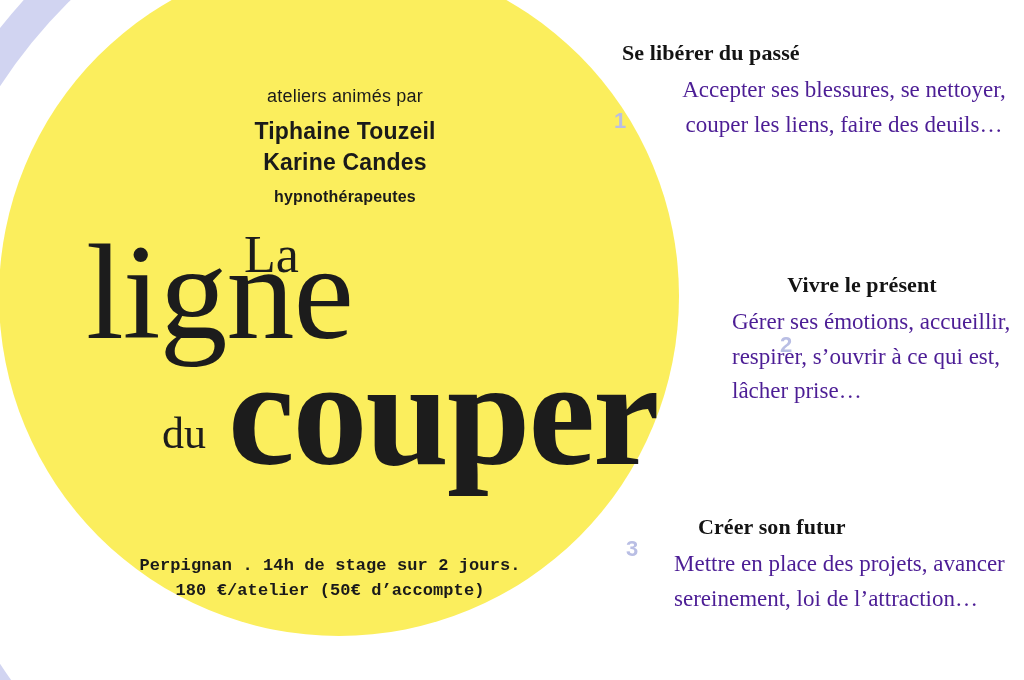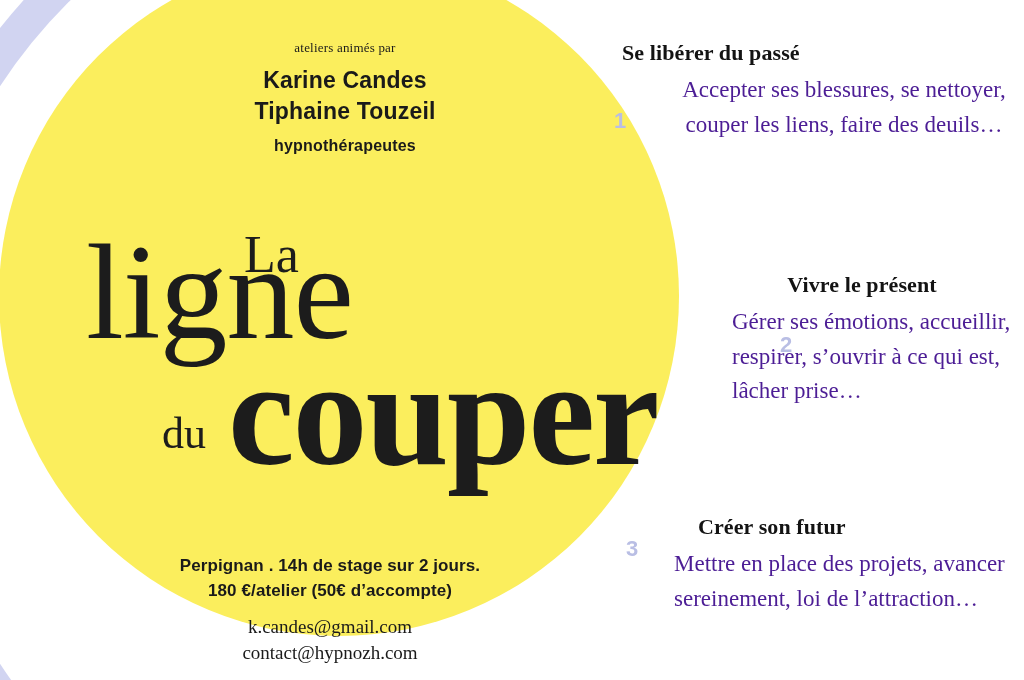--- a/index.html
+++ b/index.html
@@ -91,24 +91,25 @@
   }
   .facilitators {
     position: absolute;
     left: 180px;
     top: 40px;
     width: 330px;
     text-align: center;
     color: #1a1a1a;
   }
   .facilitators .lead {
-    font-family: Liberation Serif, serif;
-    font-size: 13px;
+    font-family: Liberation Sans, sans-serif;
+    font-size: 18px;
     letter-spacing: .2px;
     margin-bottom: 9px;
+    margin-top: 46px;
   }
   .facilitators .name {
     font-family: "Liberation Sans", sans-serif;
     font-weight: bold;
     font-size: 23px;
     line-height: 1.33;
     letter-spacing: .2px;
   }
   .facilitators .role {
     font-family: "Liberation Sans", sans-serif;
@@ -170,21 +171,21 @@
 
   .practical {
     position: absolute;
     left: 120px;
     top: 554px;
     width: 420px;
     text-align: center;
     color: #1a1a1a;
   }
   .practical .line {
-    font-family: Liberation Sans, sans-serif;
+    font-family: Liberation Mono, monospace;
     font-weight: bold;
     font-size: 17px;
     line-height: 1.45;
     letter-spacing: .1px;
   }
   .contacts {
     position: absolute;
     left: 120px;
     top: 614px;
     width: 420px;
@@ -252,45 +253,41 @@
   <div class="arc ring-yellow-2"></div>
   <div class="arc band-lavender"></div>
   <div class="arc ring-yellow-1"></div>
   <div class="arc disc-yellow"></div>
   <div class="mask-white"></div>
 
   <div class="left-col">
 
     <div class="facilitators">
       <div class="lead">ateliers animés par</div>
+      <div class="name">Tiphaine Touzeil</div>
       <div class="name">Karine Candes</div>
-      <div class="name">Tiphaine Touzeil</div>
       <div class="role">hypnothérapeutes</div>
     </div>
 
     <div class="title-block">
       <div class="title-row-1">
         <span class="t-la">La</span>
         <span class="t-ligne">ligne</span>
       </div>
       <div class="title-row-2">
         <span class="t-du">du</span>
         <span class="t-temps">couper</span>
       </div>
     </div>
 
     <div class="practical">
       <div class="line">Perpignan . 14h de stage sur 2 jours.</div>
       <div class="line">180 €/atelier (50€ d’accompte)</div>
     </div>
 
-    <div class="contacts">
-      <div class="mail">k.candes@gmail.com</div>
-      <div class="mail">contact@hypnozh.com</div>
-    </div>
 
   </div>
 
   <div class="steps">
 
     <div class="step" id="step-1">
       <span class="step-num">1</span>
       <h2>Se libérer du passé</h2>
       <p>Accepter ses blessures, se nettoyer, couper les liens, faire des deuils…</p>
     </div>

